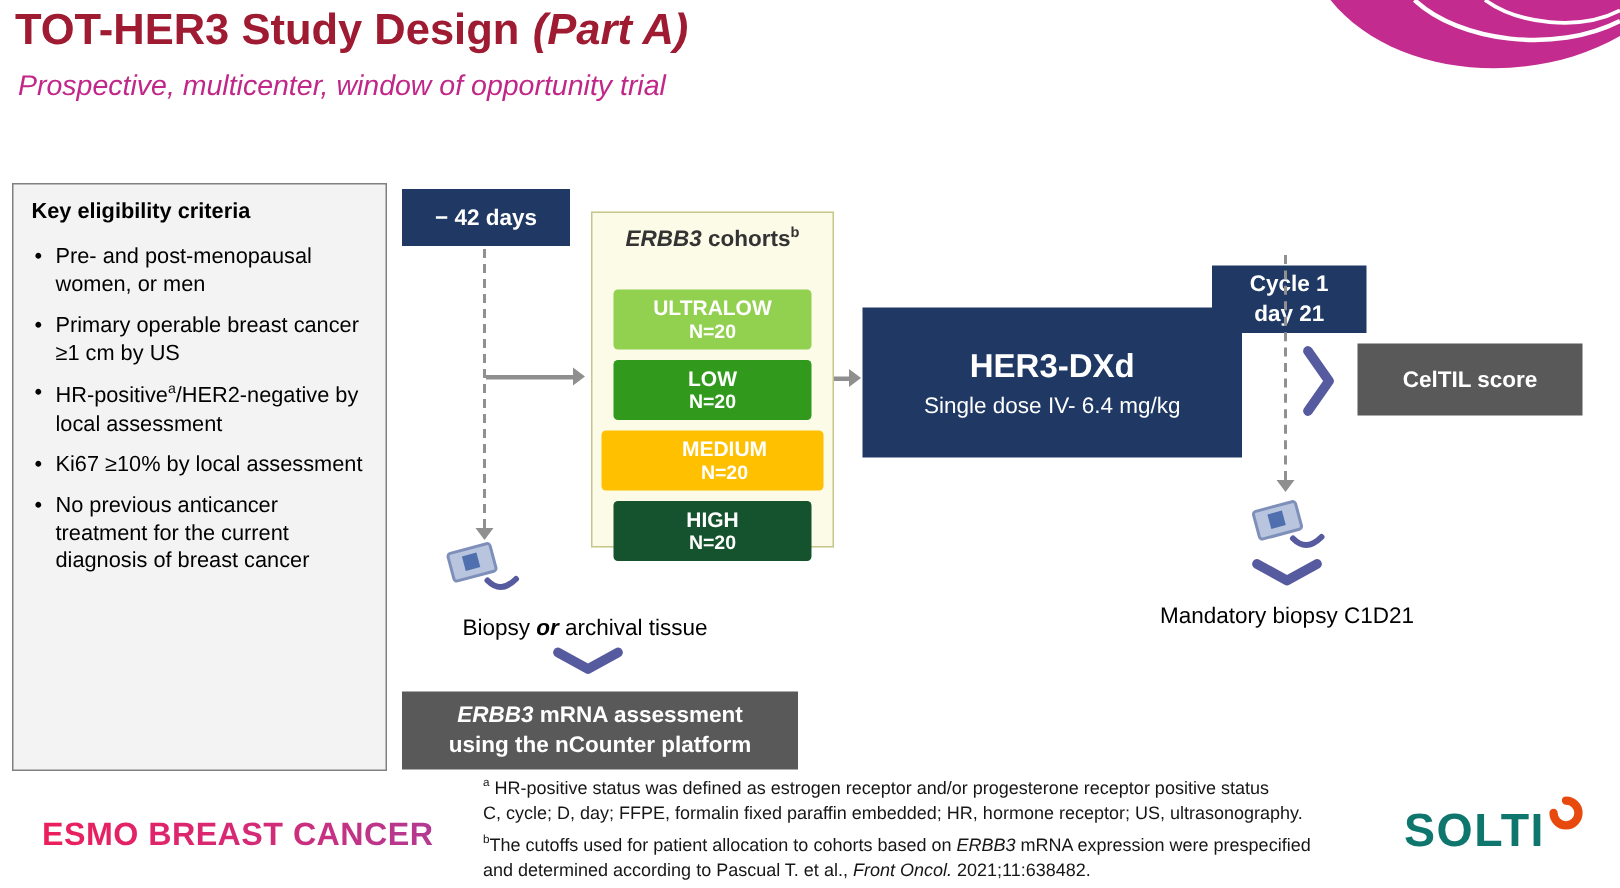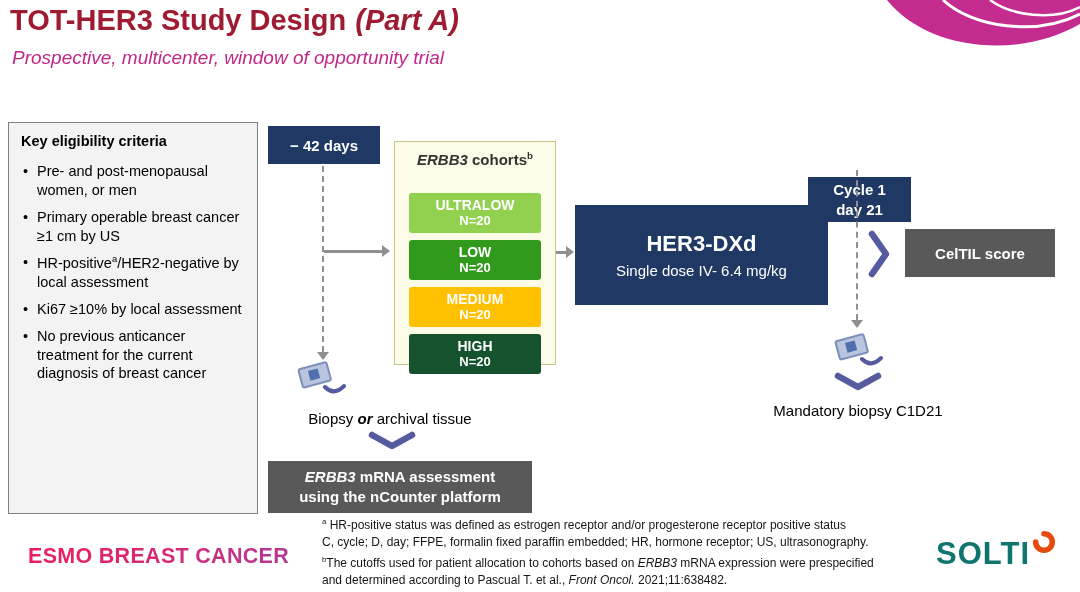--- a/index.html
+++ b/index.html
@@ -114,21 +114,21 @@
   <div class="cohorts">
     <div class="cohorts-title"><span class="it">ERBB3</span><span> cohorts</span><sup>b</sup></div>
     <div class="cohort" style="background-color: rgb(146, 208, 80);">
       <span>ULTRALOW</span>
       <span class="n">N=20</span>
     </div>
     <div class="cohort" style="background-color: rgb(49, 154, 29);">
       <span>LOW</span>
       <span class="n">N=20</span>
     </div>
-    <div class="cohort" style="background-color: rgb(255, 192, 0);">
+    <div class="cohort" style="background-color: rgb(255, 192, 0); padding-left: 16px;">
       <span>MEDIUM</span>
       <span class="n">N=20</span>
     </div>
     <div class="cohort" style="background-color: #14532d;">
       <span>HIGH</span>
       <span class="n">N=20</span>
     </div>
   </div>
 
   <div class="hline" style="left:556px;top:251px;width:12px;"></div>

